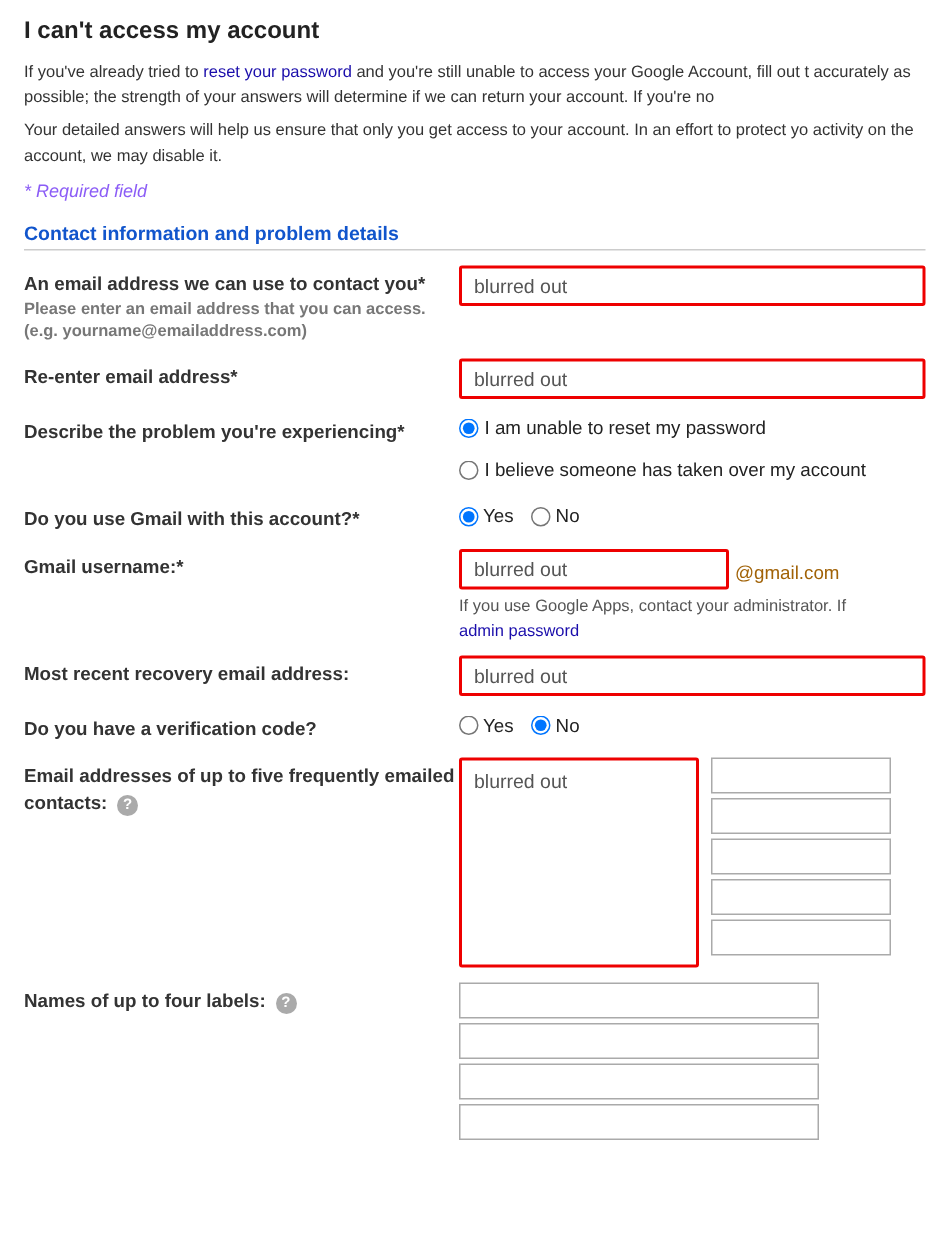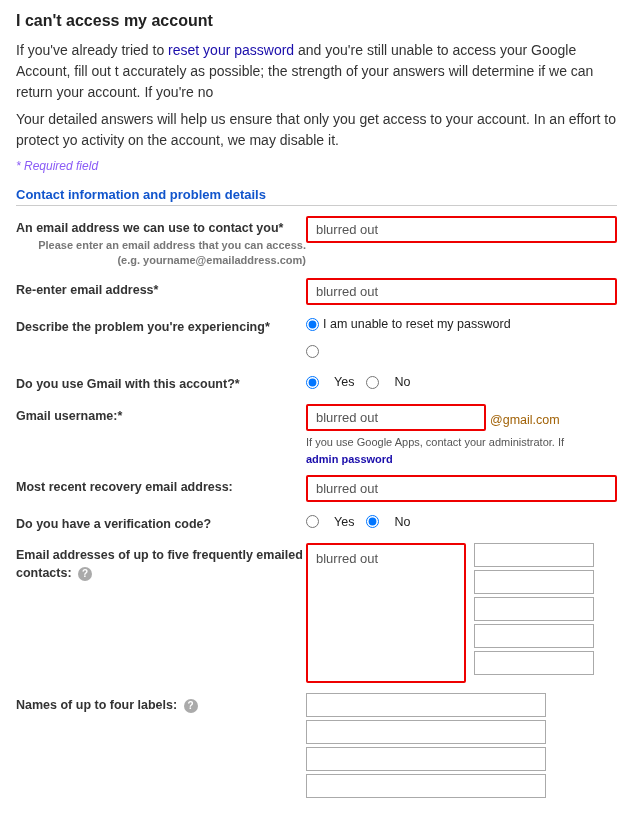--- a/index.html
+++ b/index.html
@@ -11,21 +11,21 @@
       padding: 12px 16px;
       width: 633px;
     }
     h1 {
       font-size: 16px;
       font-weight: bold;
       color: #222;
       margin-bottom: 10px;
     }
     .intro-text {
-      font-size: 14px;
+      font-size: 11px;
       line-height: 1.5;
       margin-bottom: 6px;
       color: #333;
     }
     .intro-text a {
       color: #1a0dab;
     }
     .required-note {
       font-size: 12px;
       color: #8b5cf6;
@@ -56,21 +56,20 @@
       padding-top: 4px;
       font-size: 12.5px;
       color: #333;
       line-height: 1.4;
       font-weight: bold;
     }
     .label-col small {
       display: block;
       font-size: 11px;
       color: #777;
-      text-align: right;
     }
     .input-col {
       flex: 1;
       display: flex;
       flex-direction: column;
       gap: 3px;
     }
     .blurred-box {
       border: 2.5px solid #e00;
       border-radius: 2px;
@@ -102,42 +101,41 @@
     }
     .inline-radio {
       display: flex;
       gap: 12px;
       align-items: center;
       padding-top: 3px;
     }
     .inline-radio label {
       display: flex;
       align-items: center;
-      gap: 15px;
+      gap: 3px;
       font-size: 12.5px;
     }
     .gmail-suffix {
       font-size: 12.5px;
       color: #a16207;
       padding-top: 5px;
       margin-left: 4px;
     }
     .gmail-row {
       display: flex;
       align-items: center;
       gap: 0;
     }
     .gmail-note {
       font-size: 11px;
       color: #555;
       margin-top: 2px;
     }
     .gmail-note a {
       color: #1a0dab;
-      font-weight: bold;
     }
     .help-icon {
       display: inline-block;
       width: 14px;
       height: 14px;
       background: #aaa;
       color: #fff;
       border-radius: 50%;
       font-size: 10px;
       text-align: center;
@@ -217,20 +215,21 @@
       <span>Describe the problem you're experiencing</span><span>*</span>
     </div>
     <div class="input-col">
       <div class="radio-group">
         <label class="radio-row">
           <input type="radio" name="problem" checked="" style="">
           <span>I am unable to reset my password</span>
         </label>
         <label class="radio-row">
           <input type="radio" name="problem" style="">
+          <span>I believe someone has taken over my account</span>
         </label>
       </div>
     </div>
   </div>
 </div>
 
 <div class="section">
 
   <div class="form-row">
     <div class="label-col">

